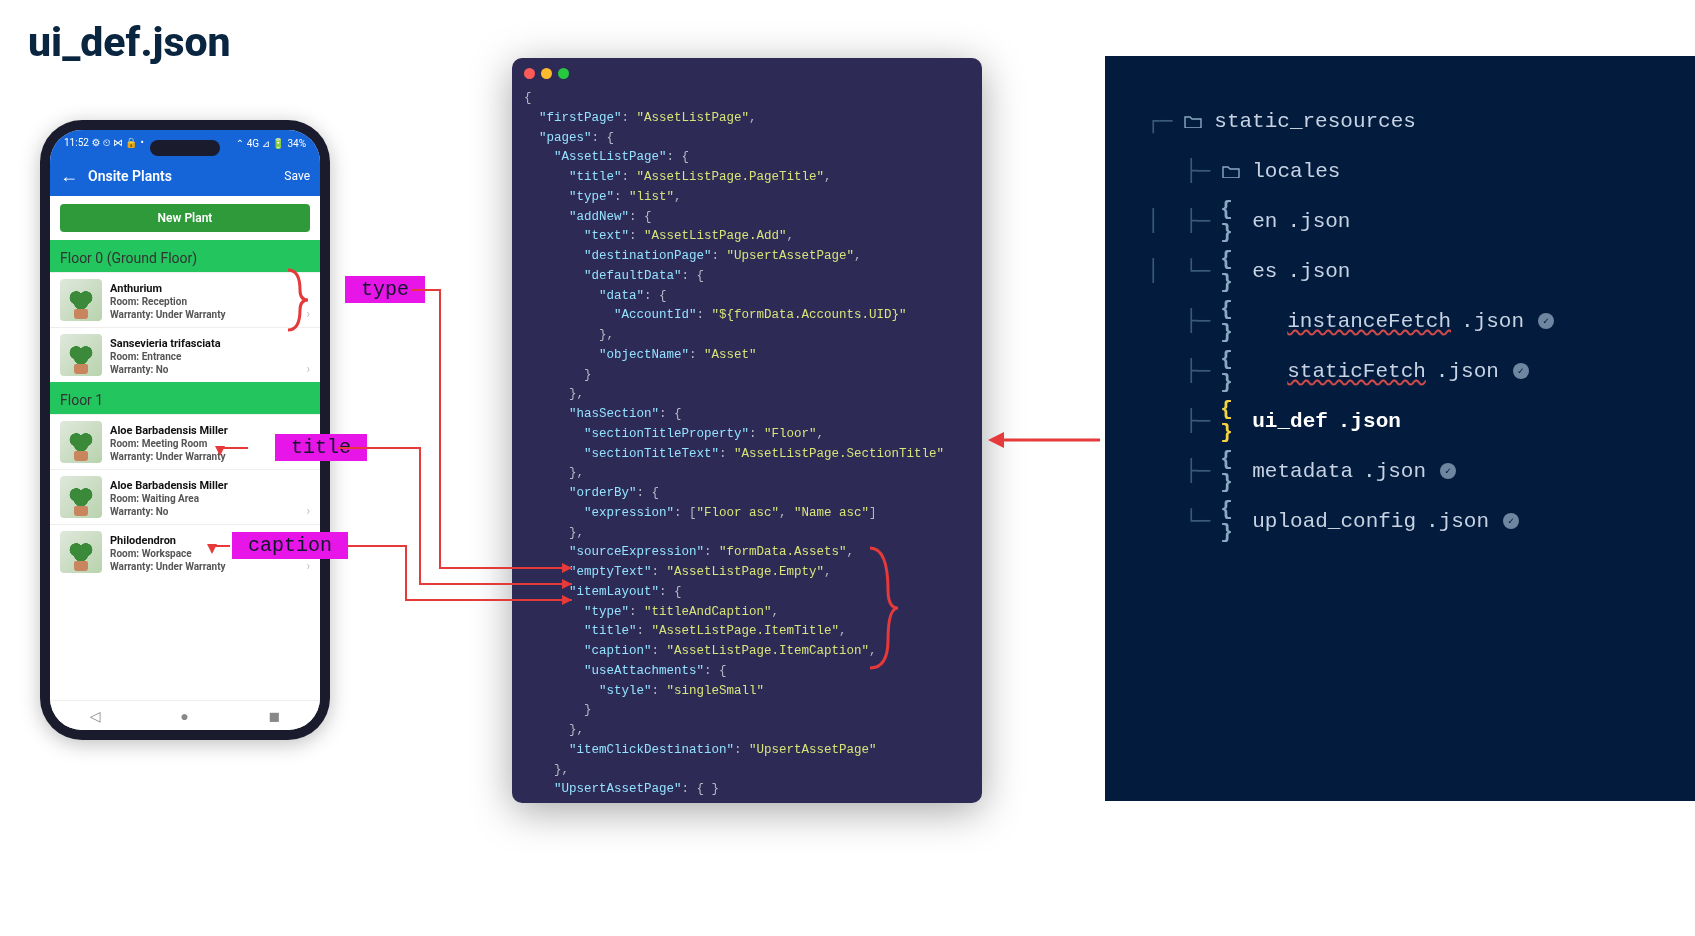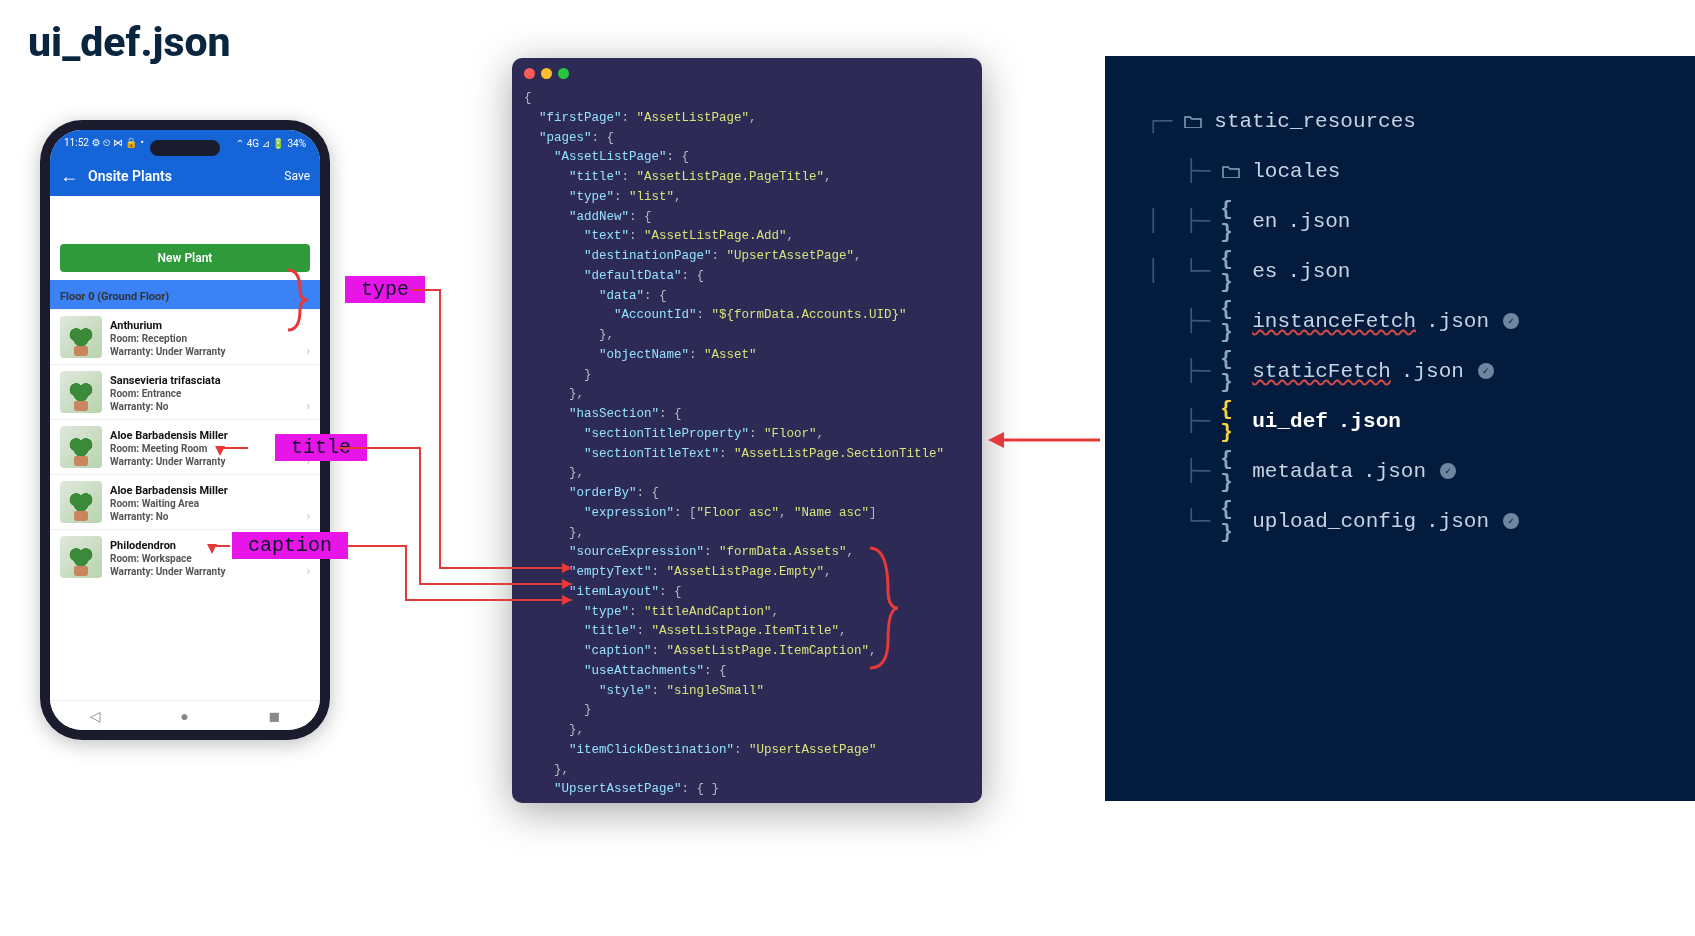--- a/index.html
+++ b/index.html
@@ -78,29 +78,28 @@
   .newbtn-wrap { padding: 8px 10px; background: #fff; }
   .newbtn {
     width: 100%;
     background: #2e9a3a;
     color: #fff;
     text-align: center;
     font-size: 12px;
     font-weight: 600;
     padding: 7px 0;
     border-radius: 4px;
-    margin-top: 40px;
   }
   .list { flex: 1; overflow: hidden; background: #fff; }
   .section-header {
-    font-size: 11px;
-    font-weight: 700;
+    font-size: 14px;
+    font-weight: 400;
     color: #333;
     padding: 10px 10px 6px;
-    background: #3b82f6;
+    background: #22c55e;
   }
   .item {
     display: flex;
     align-items: flex-end;
     padding: 6px 10px;
     border-top: 1px solid #eee;
     gap: 8px;
   }
   .thumb {
     width: 42px; height: 42px;
@@ -209,21 +208,21 @@
   }
   .tree-row .conn {
     color: #3a5a7a;
     font-family: monospace;
     white-space: pre;
   }
   .tree-row .ico { display: inline-flex; width: 22px; justify-content: center; }
   .tree-row .ico.folder { color: #8aa8c4; }
   .tree-row .ico.brace { color: #8aa8c4; font-weight: bold; }
   .tree-row .ico.brace.sel { color: #f5d442; }
-  .tree-row .name.underline { text-decoration: underline wavy #d14a4a; text-decoration-skip-ink: none; }
+  .tree-row .name.underline { text-decoration: underline wavy #d14a4a; text-decoration-skip-ink: none; margin-left: 35px; }
   .tree-row .ext { color: #c7d3e3; }
   .tree-row.sel .name, .tree-row.sel .ext { color: #fff; font-weight: 700; }
   .tree-row .check {
     display:inline-flex; align-items:center; justify-content:center;
     width:16px;height:16px; border-radius:50%;
     background:#6f86a0; color:#031c3e; font-size:10px; margin-left:4px;
   }
 
 </style>
 </head>
@@ -257,20 +256,21 @@
           <div class="chev">›</div>
         </div>
         <div class="item">
           <div class="thumb"></div>
           <div class="item-text">
             <div class="item-title">Sansevieria trifasciata</div>
             <div class="item-caption">Room: Entrance<br>Warranty: No</div>
           </div>
           <div class="chev">›</div>
         </div>
+        <div class="section-header">Floor 1</div>
         <div class="item">
           <div class="thumb"></div>
           <div class="item-text">
             <div class="item-title">Aloe Barbadensis Miller</div>
             <div class="item-caption">Room: Meeting Room<br>Warranty: Under Warranty</div>
           </div>
           <div class="chev">›</div>
         </div>
         <div class="item">
           <div class="thumb"></div>

